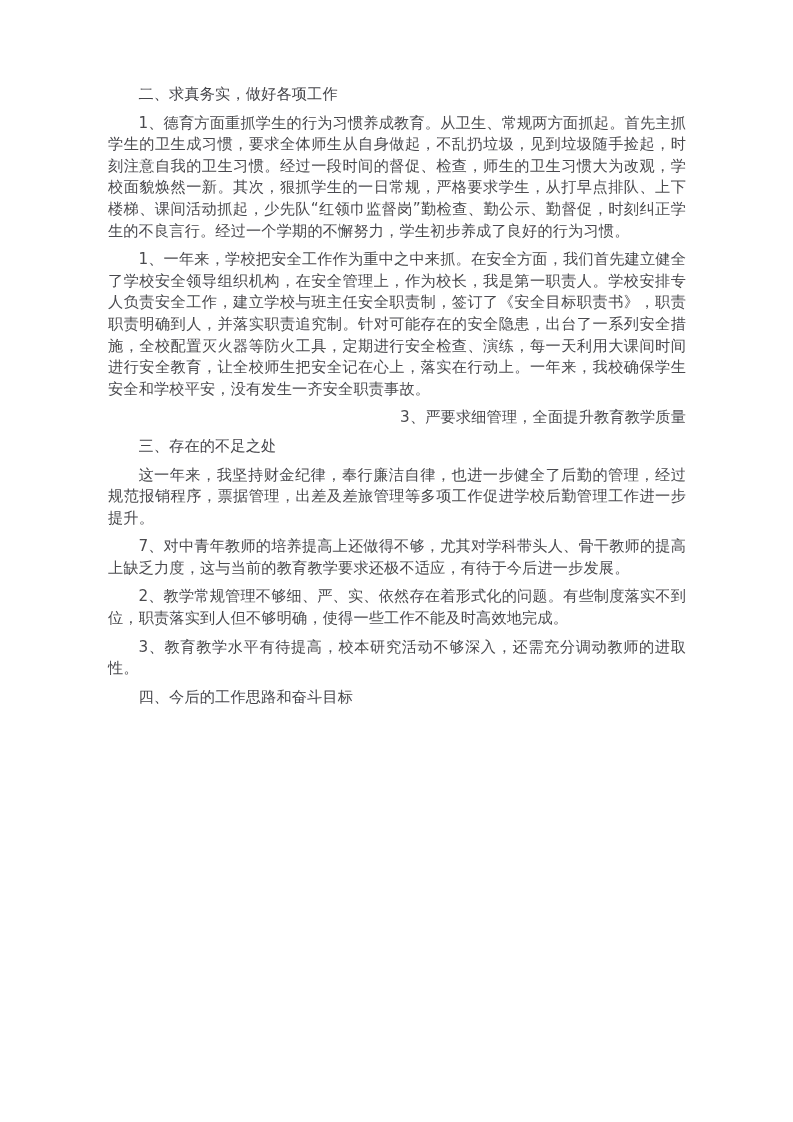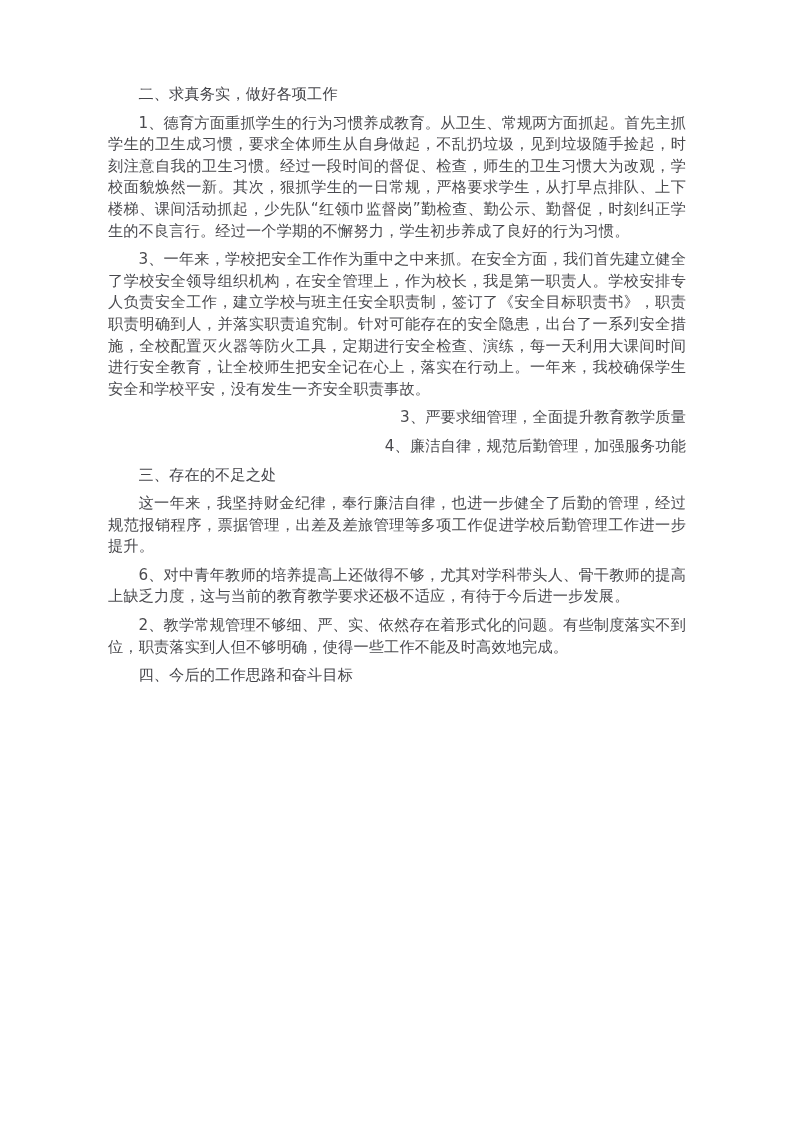--- a/index.html
+++ b/index.html
@@ -63,32 +63,32 @@
 </head>
 <body>
 
 <div class="page">
   <div class="doc-body">
 
     <p class="para heading">二、求真务实，做好各项工作</p>
 
     <p class="para">1、德育方面重抓学生的行为习惯养成教育。从卫生、常规两方面抓起。首先主抓学生的卫生成习惯，要求全体师生从自身做起，不乱扔垃圾，见到垃圾随手捡起，时刻注意自我的卫生习惯。经过一段时间的督促、检查，师生的卫生习惯大为改观，学校面貌焕然一新。其次，狠抓学生的一日常规，严格要求学生，从打早点排队、上下楼梯、课间活动抓起，少先队“红领巾监督岗”勤检查、勤公示、勤督促，时刻纠正学生的不良言行。经过一个学期的不懈努力，学生初步养成了良好的行为习惯。</p>
 
-    <p class="para">3、一年来，学校把安全工作作为重中之中来抓。在安全方面，我们首先建立健全了学校安全领导组织机构，在安全管理上，作为校长，我是第一职责人。学校安排专人负责安全工作，建立学校与班主任安全职责制，签订了《安全目标职责书》，职责职责明确到人，并落实职责追究制。针对可能存在的安全隐患，出台了一系列安全措施，全校配置灭火器等防火工具，定期进行安全检查、演练，每一天利用大课间时间进行安全教育，让全校师生把安全记在心上，落实在行动上。一年来，我校确保学生安全和学校平安，没有发生一齐安全职责事故。</p>
+    <p class="para">1、一年来，学校把安全工作作为重中之中来抓。在安全方面，我们首先建立健全了学校安全领导组织机构，在安全管理上，作为校长，我是第一职责人。学校安排专人负责安全工作，建立学校与班主任安全职责制，签订了《安全目标职责书》，职责职责明确到人，并落实职责追究制。针对可能存在的安全隐患，出台了一系列安全措施，全校配置灭火器等防火工具，定期进行安全检查、演练，每一天利用大课间时间进行安全教育，让全校师生把安全记在心上，落实在行动上。一年来，我校确保学生安全和学校平安，没有发生一齐安全职责事故。</p>
 
     <p class="para subheading">3、严要求细管理，全面提升教育教学质量</p>
 
 
-    <p class="para subheading">4、廉洁自律，规范后勤管理，加强服务功能</p>
 
     <p class="para heading">三、存在的不足之处</p>
 
     <p class="para">这一年来，我坚持财金纪律，奉行廉洁自律，也进一步健全了后勤的管理，经过规范报销程序，票据管理，出差及差旅管理等多项工作促进学校后勤管理工作进一步提升。</p>
 
-    <p class="para">6、对中青年教师的培养提高上还做得不够，尤其对学科带头人、骨干教师的提高上缺乏力度，这与当前的教育教学要求还极不适应，有待于今后进一步发展。</p>
+    <p class="para">7、对中青年教师的培养提高上还做得不够，尤其对学科带头人、骨干教师的提高上缺乏力度，这与当前的教育教学要求还极不适应，有待于今后进一步发展。</p>
 
     <p class="para">2、教学常规管理不够细、严、实、依然存在着形式化的问题。有些制度落实不到位，职责落实到人但不够明确，使得一些工作不能及时高效地完成。</p>
 
+    <p class="para">3、教育教学水平有待提高，校本研究活动不够深入，还需充分调动教师的进取性。</p>
 
     <p class="para heading">四、今后的工作思路和奋斗目标</p>
 
   </div>
 </div>
 
 </body></html>

